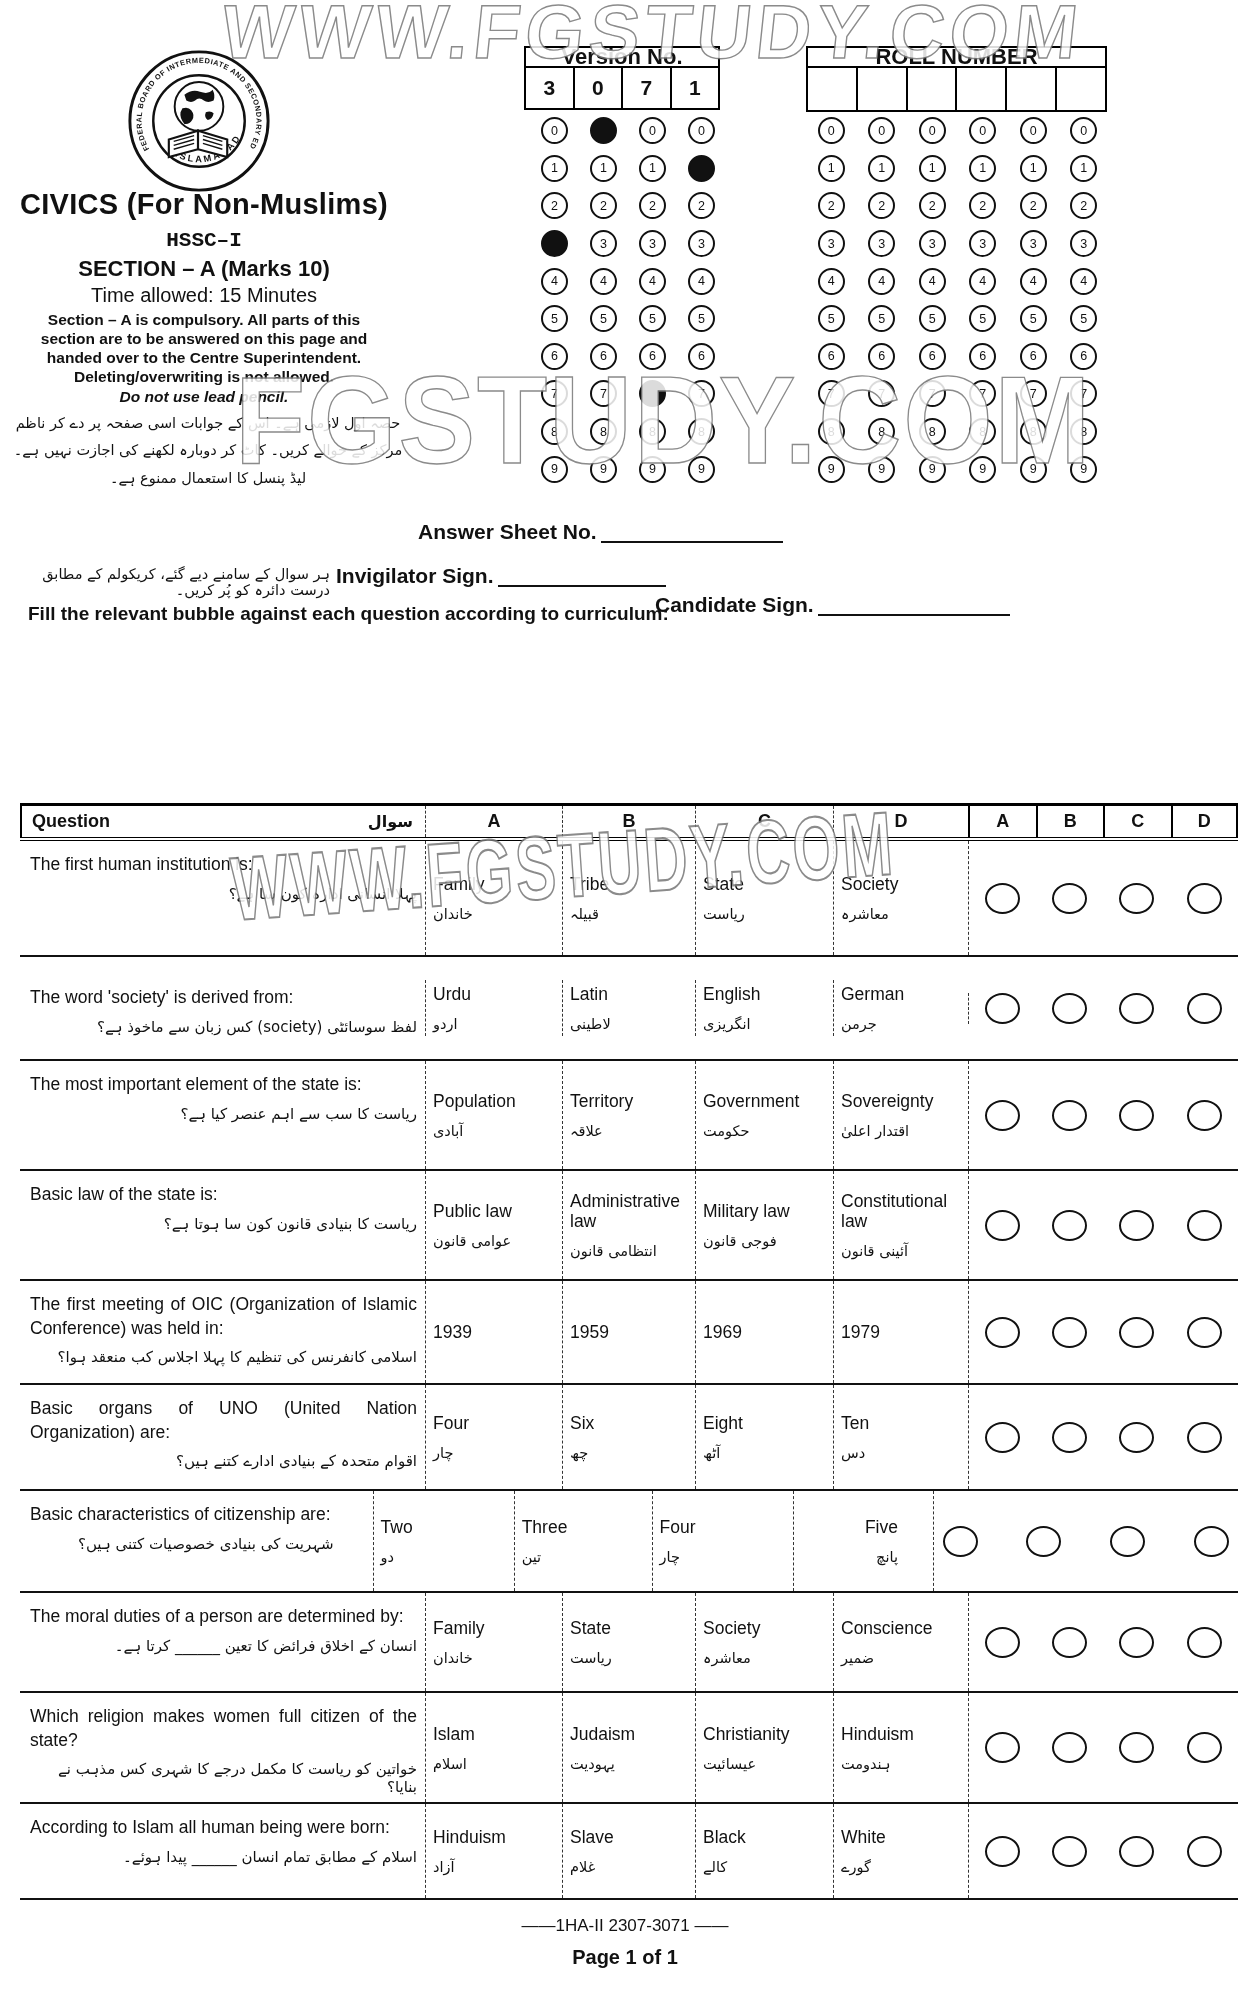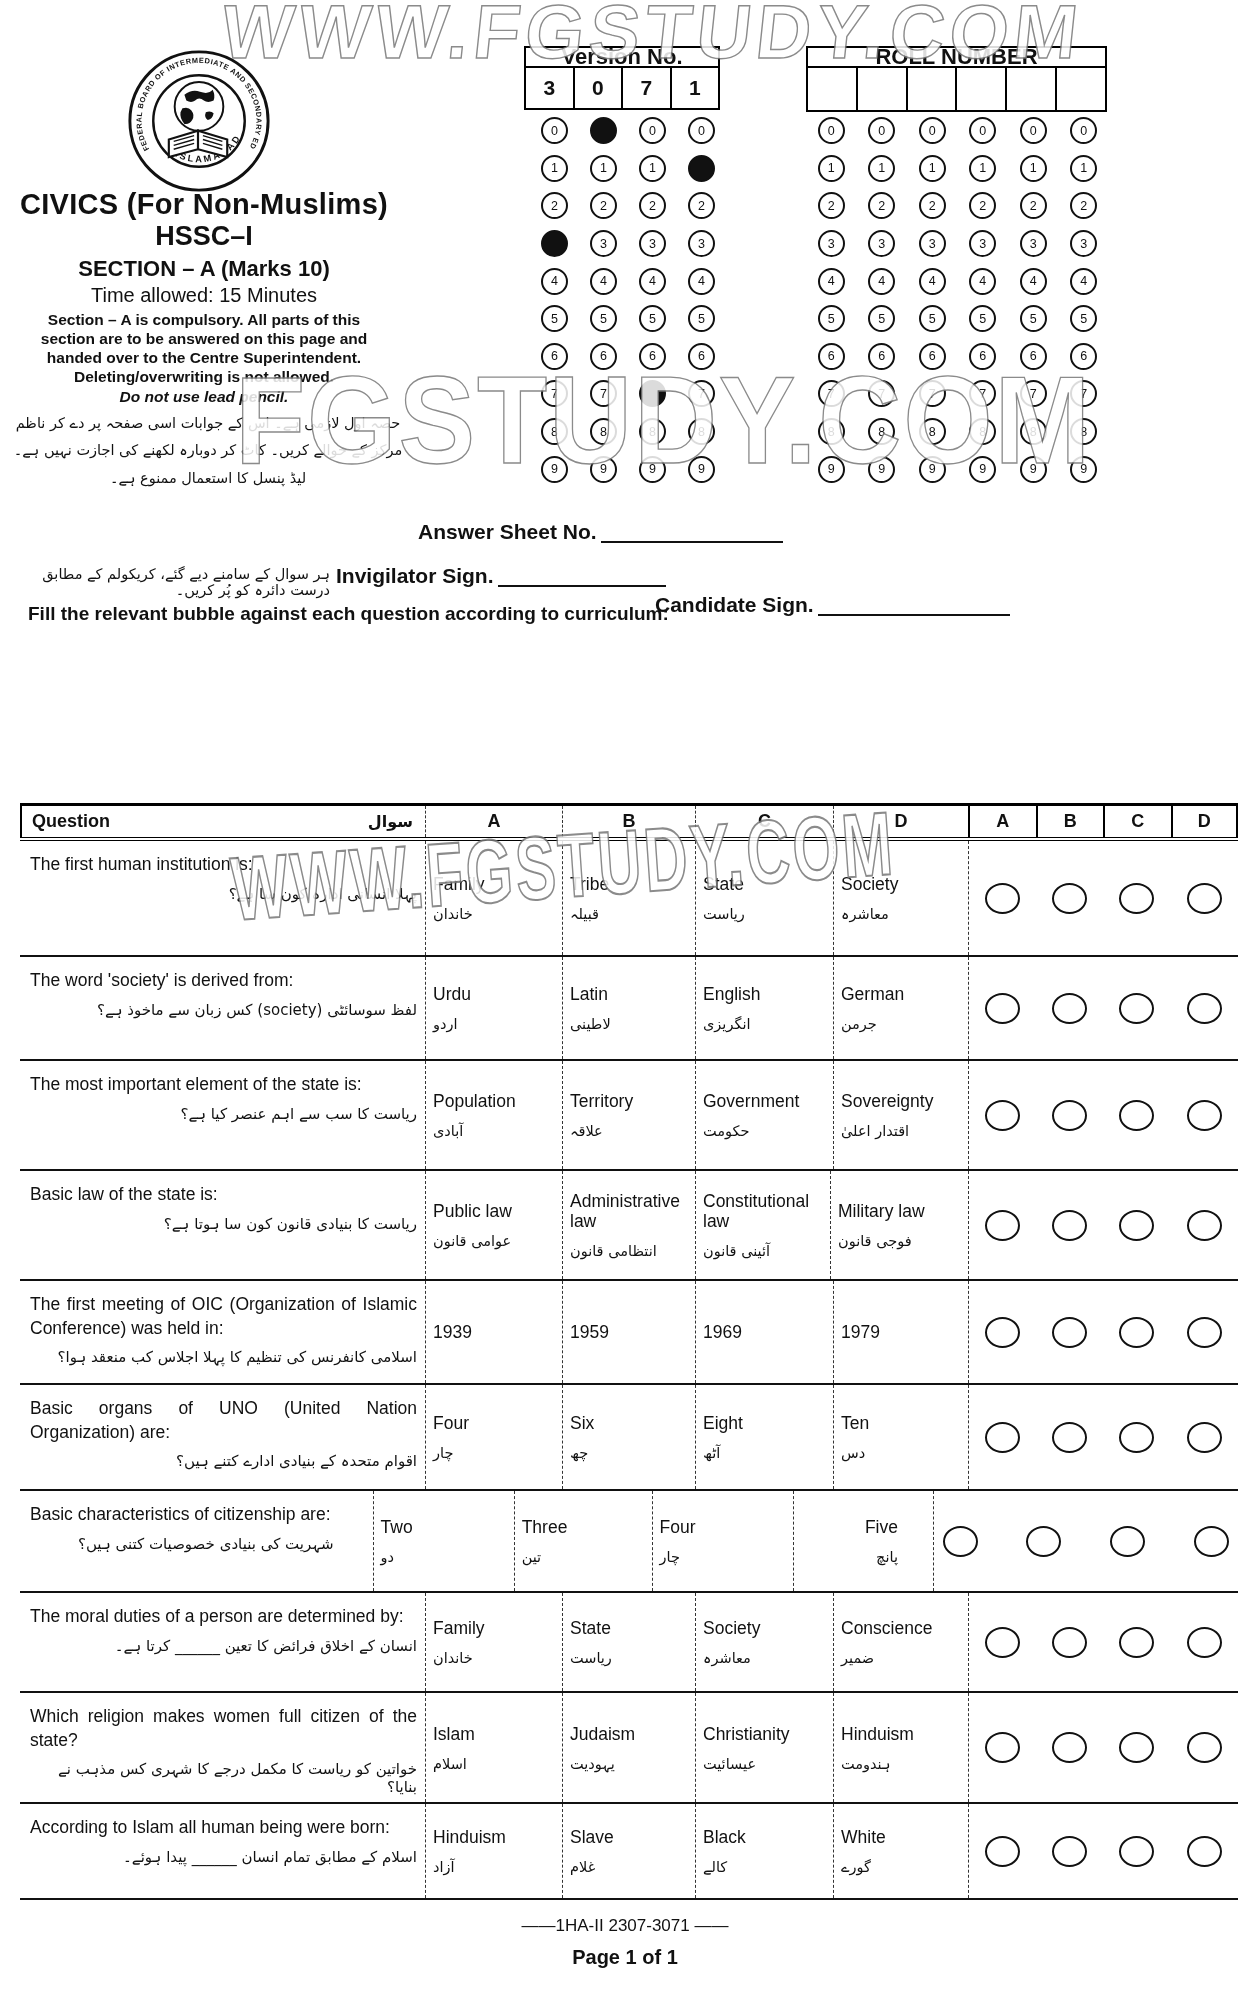--- a/index.html
+++ b/index.html
@@ -26,21 +26,21 @@
   
   .bubble-grid{position:absolute;display:grid;}
   .bg-version{left:530px;top:112px;grid-template-columns:repeat(4,49px);grid-auto-rows:37.6px;}
   .bg-roll{left:806px;top:112px;grid-template-columns:repeat(6,50.5px);grid-auto-rows:37.6px;}
   .bubble{width:23px;height:23px;border:2px solid #111;border-radius:50%;display:flex;
           align-items:center;justify-content:center;font-size:12.5px;justify-self:center;align-self:center;}
   .bubble.filled{background:#111;color:transparent;}
   
   .titleblock{left:8px;top:188px;width:392px;text-align:center;}
   .t1{font-size:29px;font-weight:bold;letter-spacing:.3px;}
-  .t2{font-size:27px;font-weight:bold;margin-top:0;}
+  .t2{font-size:21px;font-weight:bold;margin-top:8px;font-family:Liberation Mono, monospace;}
   .t3{font-size:22px;font-weight:bold;margin-top:4px;}
   .t4{font-size:20px;margin-top:2px;}
   .notice{font-size:15.5px;font-weight:bold;margin:4px auto 0;width:340px;line-height:1.22;}
   .pencil{font-size:15.5px;font-style:italic;font-weight:bold;margin-top:1px;}
   .notice-ur{direction:rtl;font-size:14.5px;width:400px;margin:4px auto 0;line-height:1.9;text-align:center;}
   
   .biglabel{font-weight:bold;font-size:21px;white-space:nowrap;}
   .sline{display:inline-block;border-bottom:2.2px solid #111;vertical-align:-4px;}
   .answer-sheet{left:418px;top:520px;}
   .invig-ur{left:2px;top:566px;width:328px;direction:rtl;font-size:14.5px;text-align:right;}
@@ -301,21 +301,21 @@
           <div class="td-bub">
             <span class="ans-bubble"></span>
           </div>
           <div class="td-bub">
             <span class="ans-bubble"></span>
           </div>
           <div class="td-bub">
             <span class="ans-bubble"></span>
           </div>
         </div>
-        <div class="t-row" style="min-height: 104px;">
+        <div class="t-row" style="min-height: 104px; align-items: center;">
           <div class="td-q">
             <div class="q-en">The word 'society' is derived from:</div>
             <div class="q-ur ur">لفظ سوسائٹی (society) کس زبان سے ماخوذ ہے؟</div>
           </div>
           <div class="td-opt" style="width: 137px;">
             <div class="o-en">Urdu</div>
             <div class="o-ur ur">اردو</div>
           </div>
           <div class="td-opt" style="width: 133px;">
             <div class="o-en">Latin</div>
@@ -382,27 +382,27 @@
             <div class="q-ur ur">ریاست کا بنیادی قانون کون سا ہوتا ہے؟</div>
           </div>
           <div class="td-opt" style="width: 137px;">
             <div class="o-en">Public law</div>
             <div class="o-ur ur">عوامی قانون</div>
           </div>
           <div class="td-opt" style="width: 133px;">
             <div class="o-en">Administrative law</div>
             <div class="o-ur ur">انتظامی قانون</div>
           </div>
+          <div class="td-opt" style="width: 138px;">
+            <div class="o-en">Military law</div>
+            <div class="o-ur ur">فوجی قانون</div>
+          </div>
           <div class="td-opt" style="width: 135px;">
             <div class="o-en">Constitutional law</div>
             <div class="o-ur ur">آئینی قانون</div>
-          </div>
-          <div class="td-opt" style="width: 138px;">
-            <div class="o-en">Military law</div>
-            <div class="o-ur ur">فوجی قانون</div>
           </div>
           <div class="td-bub first">
             <span class="ans-bubble"></span>
           </div>
           <div class="td-bub">
             <span class="ans-bubble"></span>
           </div>
           <div class="td-bub">
             <span class="ans-bubble"></span>
           </div>

